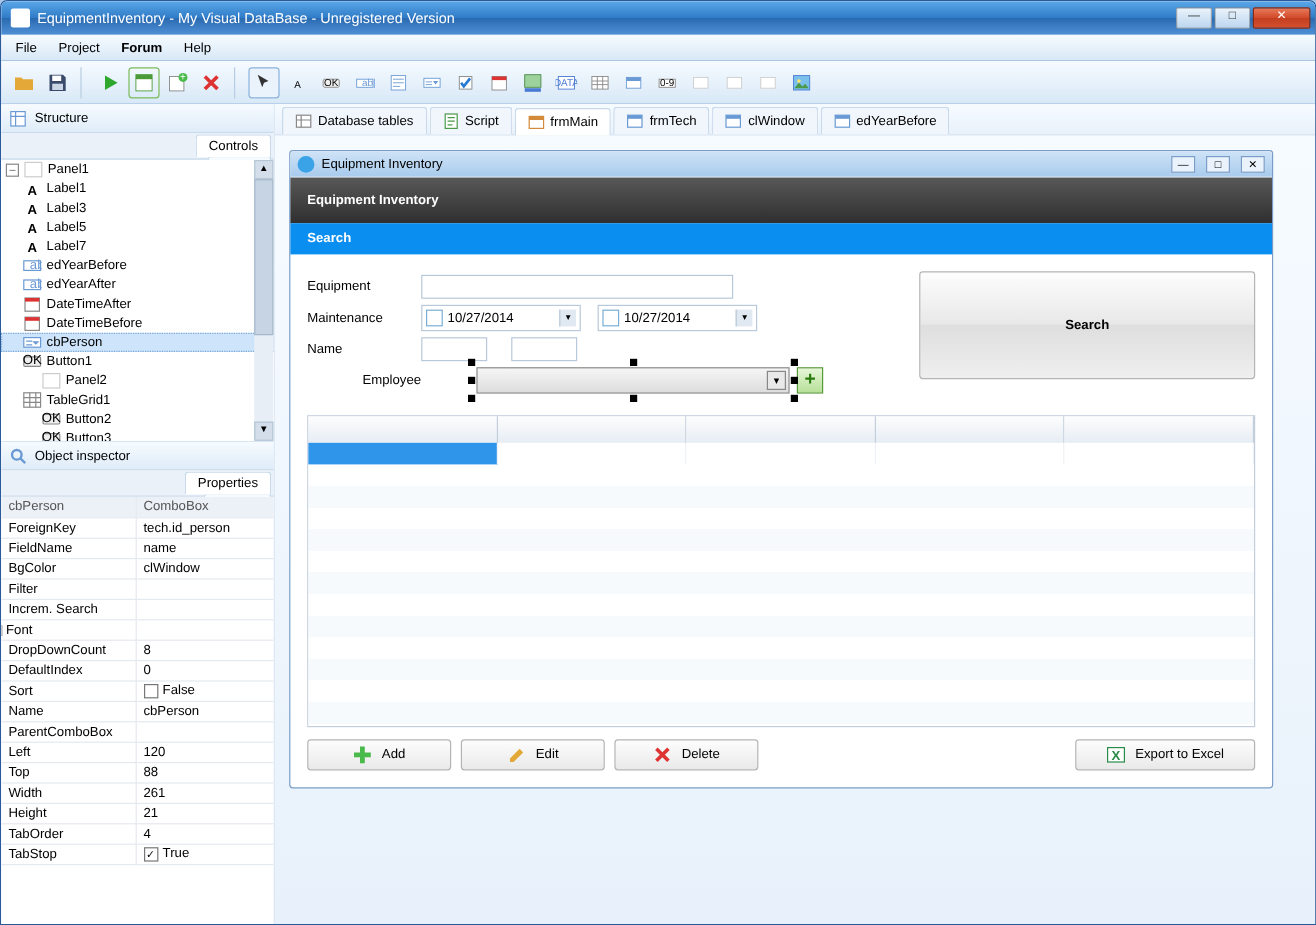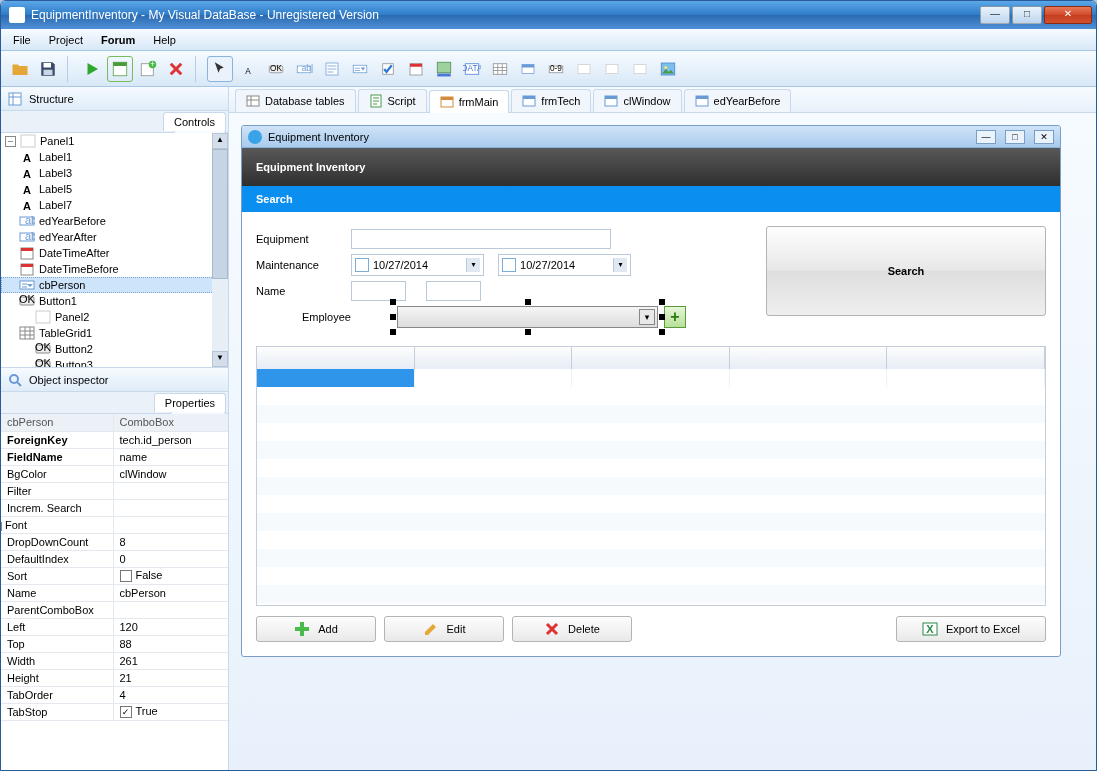--- a/index.html
+++ b/index.html
@@ -43,21 +43,21 @@
 .tree .scr { position:absolute; right:0; top:0; bottom:0; width:16px; background:#e8eef5; display:flex; flex-direction:column;}
 .scr .sbtn { height:16px; background:#d3deea; border:1px solid #b6c6d6; text-align:center; line-height:12px; font-size:8px;}
 .scr .thumb { flex:0 0 130px; background:#c6d4e3; border:1px solid #a6b9cc; margin:0;}
 .scr .track { flex:1;}
 
 .props { flex:1; background:#fff; overflow:auto;}
 .pgrid { width:100%; border-collapse:collapse;}
 .pgrid td { border-bottom:1px solid #e4e9ef; padding:1px 6px; height:17px; font-size:11px;}
 .pgrid td:first-child { width:112px; border-right:1px solid #e4e9ef;}
 .pgrid .hdr td { background:#ecf1f7; font-weight:normal; color:#555;}
-.pgrid .bold td:first-child { font-weight:bold;}
+.pgrid .bold td:first-child { font-weight:normal;}
 .chk { width:12px; height:12px; display:inline-block; border:1px solid #777; background:#fff; text-align:center; line-height:10px; font-size:9px; vertical-align:middle; margin-right:4px;}
 
 
 .right { flex:1; display:flex; flex-direction:column; background:#fff;}
 .doctabs { height: 26px; display:flex; align-items:flex-end; border-bottom:1px solid #c7d9ea; padding-left:6px; background: linear-gradient(to bottom,#f6fbff,#e8f1fb);}
 .dtab { display:flex; align-items:center; gap:5px; padding:4px 10px; border:1px solid #c7d9ea; border-bottom:none; background:#f0f6fc; margin-right:2px; border-radius:3px 3px 0 0;}
 .dtab.active { background:#fff; position:relative; top:1px;}
 .dtab .dic { width:14px; height:14px; display:inline-block;}
 
 .canvas { flex:1; background: linear-gradient(to bottom,#f6fbff,#e8f1fb); padding: 12px; overflow:auto;}

